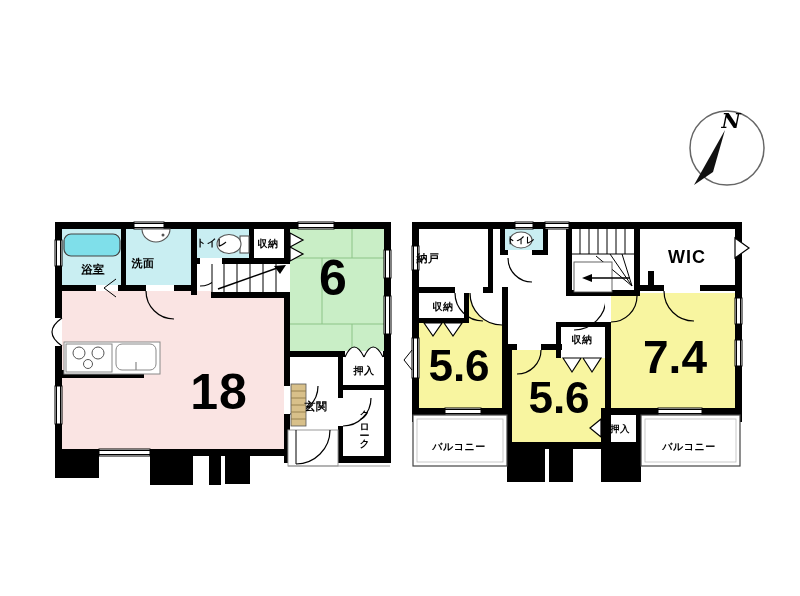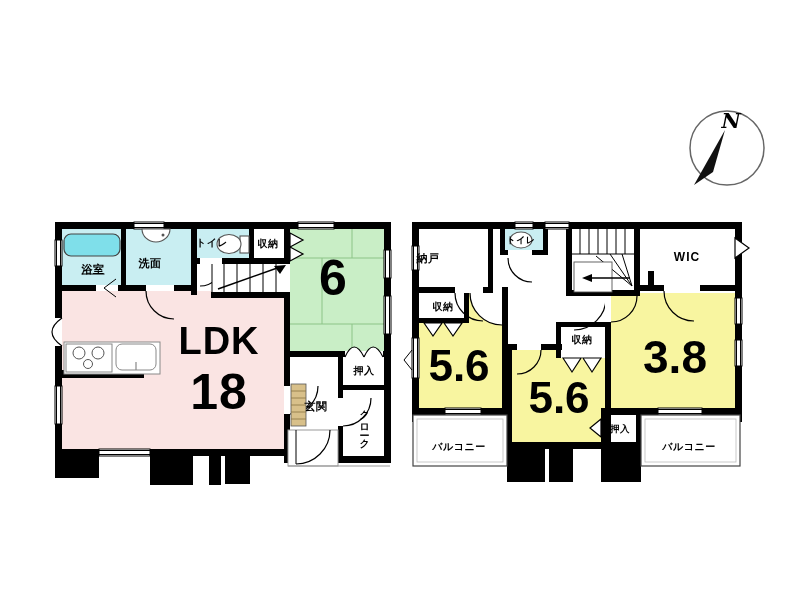--- a/index.html
+++ b/index.html
@@ -8,21 +8,21 @@
   .stage svg{position:absolute;left:0;top:0;}
   .lbl{position:absolute;transform:translate(-50%,-50%);color:#000;font-weight:700;
        white-space:nowrap;line-height:1;letter-spacing:.5px;}
   .lbl.small{font-size:10px;}
   .lbl.rm{font-size:11px;}
   .lbl.num6{font-size:50px;letter-spacing:0;}
   .lbl.numldk{font-size:38px;letter-spacing:1px;}
   .lbl.num18{font-size:50px;letter-spacing:1px;}
   .lbl.num56{font-size:44px;letter-spacing:0;}
   .lbl.num84{font-size:46px;letter-spacing:0;}
-  .lbl.wic{font-size:12px;letter-spacing:1px;}
+  .lbl.wic{font-size:18px;letter-spacing:1px;}
   .lbl.vert{writing-mode:vertical-rl;text-orientation:mixed;letter-spacing:2px;}
   .w{fill:#000;}
   .wg{fill:#fff;}
   .tln{stroke:#8cc487;stroke-width:1;}
   .thin{stroke:#000;stroke-width:1;fill:none;}
   .arc{stroke:#000;stroke-width:1.2;fill:none;}
   .petal{fill:#fff;stroke:#000;stroke-width:1.2;}
   .fix{stroke:#555;stroke-width:1.1;fill:#fff;}
   .porch{stroke:#999;stroke-width:1;fill:#fff;}
 </style>
@@ -298,35 +298,34 @@
   </g>
 
   <g>
     <circle cx="727" cy="148" r="37" fill="#fff" stroke="#666" stroke-width="1.5"></circle>
     <polygon points="725,130 694,185 713,172" fill="#111"></polygon>
     <text x="731" y="128" text-anchor="middle" font-family="DejaVu Serif, serif" font-style="italic" font-weight="700" font-size="21" fill="#000">N</text>
   </g>
 </svg>
 
 <div class="lbl rm" style="left:93px;top:269px;text-decoration:underline;">浴室</div>
-<div class="lbl rm" style="left:150px;top:263px;">洗面</div>
+<div class="lbl rm" style="left:143px;top:263px;">洗面</div>
 <div class="lbl small" style="left:212px;top:243px;">トイレ</div>
 <div class="lbl small" style="left:268px;top:244px;">収納</div>
 <div class="lbl num6" style="left:333px;top:278px;">6</div>
-<div class="lbl numldk" style="left:219px;top:341px;">LDK</div>
 <div class="lbl num18" style="left:219px;top:392px;">18</div>
 <div class="lbl small" style="left:364px;top:371px;">押入</div>
 <div class="lbl rm" style="left:316px;top:406px;">玄関</div>
 <div class="lbl small vert" style="left:364px;top:424px;">クローク</div>
 
 <div class="lbl rm" style="left:428px;top:258px;">納戸</div>
 <div class="lbl" style="left:521px;top:240px;font-size:9px;">トイレ</div>
 <div class="lbl wic" style="left:687px;top:257px;">WIC</div>
 <div class="lbl small" style="left:443px;top:307px;">収納</div>
 <div class="lbl num56" style="left:459px;top:366px;">5.6</div>
 <div class="lbl small" style="left:582px;top:340px;">収納</div>
 <div class="lbl num56" style="left:559px;top:398px;">5.6</div>
-<div class="lbl num84" style="left:675px;top:357px;">3.8</div>
+<div class="lbl num84" style="left:675px;top:357px;">7.4</div>
 <div class="lbl" style="left:620px;top:429px;font-size:9.5px;">押入</div>
 <div class="lbl small" style="left:459px;top:447px;">バルコニー</div>
 <div class="lbl small" style="left:689px;top:447px;">バルコニー</div>
 
 </div>
 
 </body></html>

